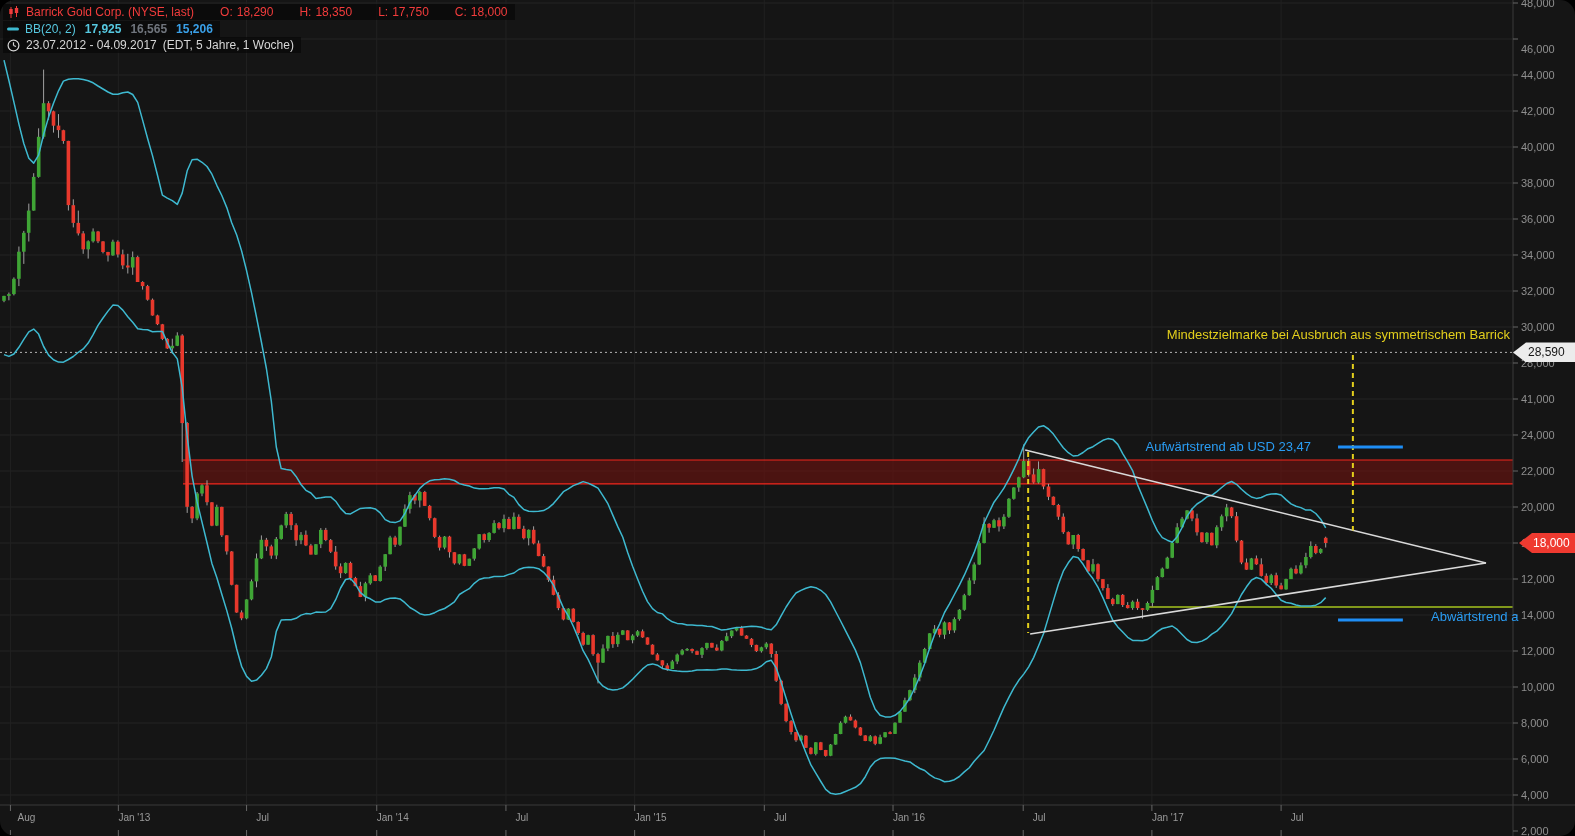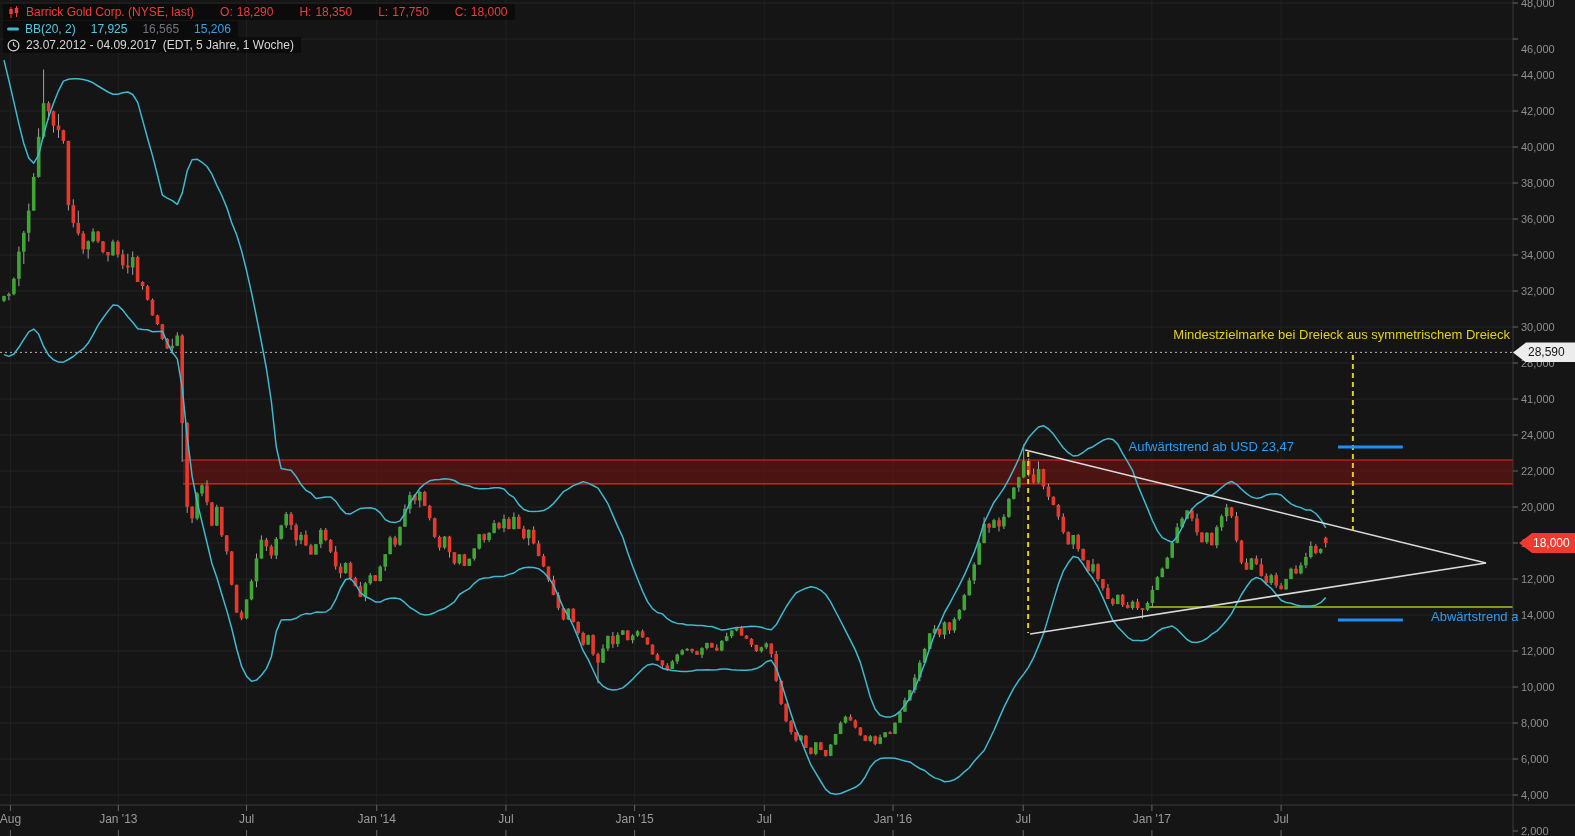--- a/index.html
+++ b/index.html
@@ -1,38 +1,38 @@
 <!DOCTYPE html>
 <html><head>
 <meta charset="utf-8">
 <style>
   html,body{margin:0;padding:0;background:#000;}
   #app{position:relative;width:1575px;height:836px;background:#151515;overflow:hidden;
-       font-family:"Liberation Sans",sans-serif;-webkit-font-smoothing:antialiased;}
+       font-family:"Liberation Sans",sans-serif;border-radius:15px;-webkit-font-smoothing:antialiased;}
   #chart-svg{position:absolute;left:0;top:0;}
   .legend-row{position:absolute;display:flex;align-items:center;gap:6px;
 aspect:auto;background:rgba(8,8,8,0.72);padding:1px 7px 1px 4px;font-size:12px;white-space:pre;}
   #legend-row-1{left:3px;top:4px;color:#f23c3c;}
   #legend-row-2{left:3px;top:21px;color:#56c8e0;}
   #legend-row-3{left:3px;top:37px;color:#d6d6d6;}
   .pair{margin-left:20px;}
   .pair .k{margin-right:4px;}
-  .bb-val{margin-left:9px;}
+  .bb-val{margin-left:3px;font-weight:bold;}
   .bb-mid{color:#70757d;text-align:center;}
   .bb-low{color:#3aa0e8;}
   .ann{position:absolute;font-size:13px;white-space:nowrap;}
   #ann-target{top:327px;right:65px;color:#e3cf1c;}
-  #ann-up{top:439px;right:281px;color:#2a9df4;}
+  #ann-up{top:439px;right:264px;color:#2a9df4;}
   #ann-down{top:609px;left:1431px;color:#2a9df4;}
   .ytag{position:absolute;height:20px;line-height:20px;font-size:12px;
         clip-path:polygon(0 50%,13px 0,100% 0,100% 100%,13px 100%);}
   #tag-last{left:1519px;top:533px;width:56px;background:#ef3a30;color:#fff;padding-left:14px;}
   #tag-target{left:1513px;top:342px;width:62px;background:#ececec;color:#151515;padding-left:15px;}
   .ylab{position:absolute;left:1521px;color:#8f8f8f;font-size:11px;}
-  .xlab{position:absolute;top:812px;color:#9a9a9a;font-size:12px;transform:translateX(-50%);}
+  .xlab{position:absolute;top:812px;color:#9a9a9a;font-size:10px;transform:translateX(-50%);margin-left:16px;}
   .icon{display:inline-flex;align-items:center;}
 </style>
 </head>
 <body>
 
 <div id="app">
 
   <svg id="chart-svg" width="1575" height="836">
     <defs>
       <clipPath id="plotClip">
@@ -471,20 +471,20 @@
   <div class="legend-row" id="legend-row-2"><span class="icon"><svg width="12" height="4" viewBox="0 0 12 4">
           <rect x="0" y="0.5" width="12" height="3" rx="1.5" fill="#3eb9d0"></rect>
         </svg></span><span>BB(20, 2)</span><span class="bb-val">17,925</span><span class="bb-val bb-mid">16,565</span><span class="bb-val bb-low">15,206</span></div>
 
   <div class="legend-row" id="legend-row-3"><span class="icon"><svg width="13" height="13" viewBox="0 0 13 13">
           <circle cx="6.5" cy="6.5" r="5.4" fill="none" stroke="#d6d6d6" stroke-width="1.2"></circle>
           <line x1="6.5" y1="6.5" x2="6.5" y2="3.2" stroke="#d6d6d6" stroke-width="1.2"></line>
           <line x1="6.5" y1="6.5" x2="9" y2="7.5" stroke="#d6d6d6" stroke-width="1.2"></line>
         </svg></span><span>23.07.2012 - 04.09.2017</span><span style="margin-left:0">(EDT, 5 Jahre, 1 Woche)</span></div>
 
-  <div class="ann" id="ann-target">Mindestzielmarke bei Dreieck aus symmetrischem Dreieck</div>
+  <div class="ann" id="ann-target">Mindestzielmarke bei Ausbruch aus symmetrischem Barrick</div>
   <div class="ann" id="ann-up">Aufwärtstrend ab USD 23,47</div>
   <div class="ann" id="ann-down">Abwärtstrend a</div>
 
   <div class="ytag" id="tag-target" style="top: 342.38px;">28,590</div>
   <div class="ytag" id="tag-last" style="top: 533px;">18,000</div>
 
 </div>
 
 </body></html>

